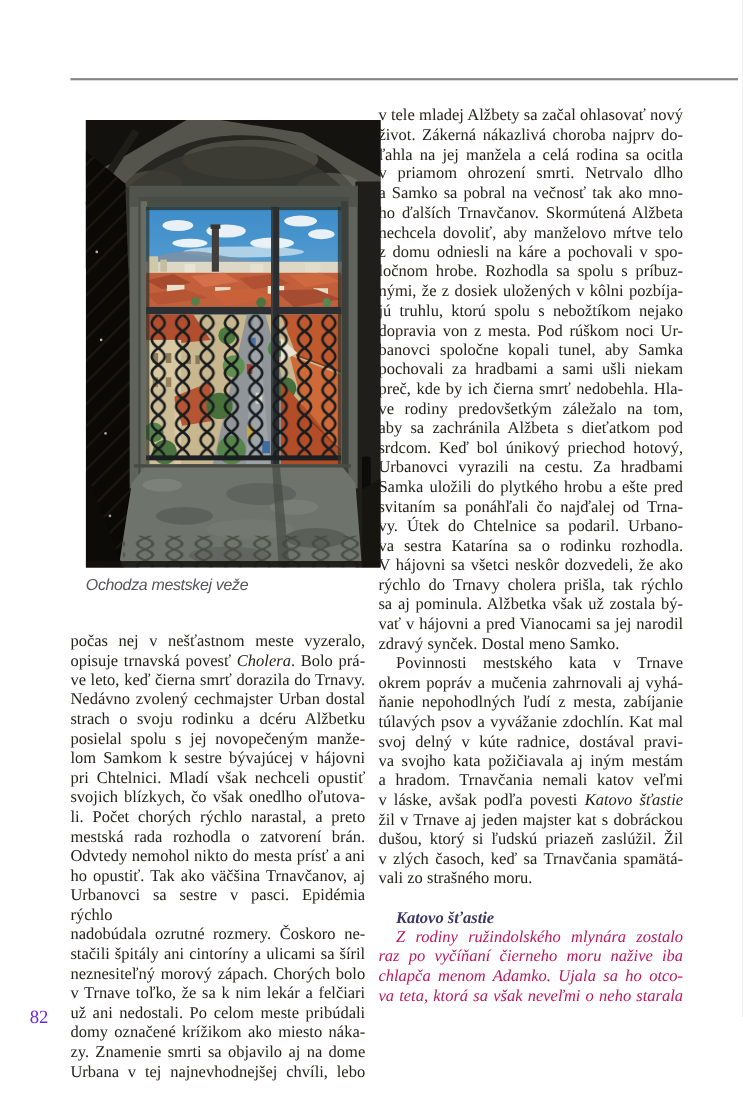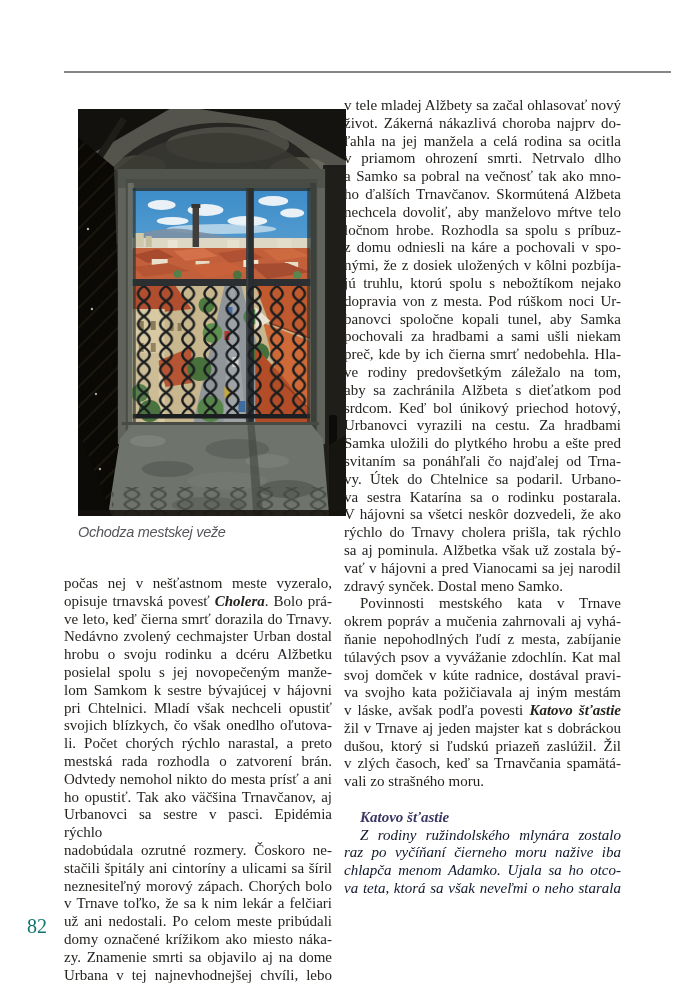--- a/index.html
+++ b/index.html
@@ -18,27 +18,27 @@
     margin-top:7px;
     font-family:"Liberation Sans","DejaVu Sans",sans-serif;
     font-style:italic;font-size:14.5px;line-height:18px;
     color:#56565a;letter-spacing:-0.3px;
   }
   .textblock{font-size:15px;line-height:17.8px;color:#26231f;}
   .col-left .textblock{margin-top:20px;}
   .line{text-align:justify;text-align-last:justify;}
   .line.last{text-align-last:left;}
   .line.ind{text-indent:16px;}
-  .line.navy{color:#0f172a;font-style:italic;}
+  .line.navy{color:#be185d;font-style:italic;}
   .line.navyh{color:#3b3763;font-style:italic;font-weight:bold;}
-  .line .bi{font-weight:bold;font-style:italic;}
+  .line .bi{font-weight:normal;font-style:italic;}
   .gapline{height:17.8px;}
   .page-number{
     position:absolute;left:27px;top:915px;
-    font-size:20px;color:#0f766e;
+    font-size:17px;color:#6d28d9;
   }
 </style>
 </head>
 <body>
 
 <div class="page">
   <div class="top-rule"></div>
 
   <div class="col col-left">
     <figure>
@@ -204,21 +204,21 @@
         <polygon points="252,336 269,326 269,407 252,407" fill="#161510"></polygon>
         <rect x="0" y="401" width="269" height="6" fill="#15130e" opacity="0.85"></rect>
       </svg>
       <figcaption>Ochodza mestskej veže</figcaption>
     </figure>
     <div class="textblock" id="left-lines">
         <div class="line">počas nej v nešťastnom meste vyzeralo,</div>
         <div class="line">opisuje trnavská povesť <span class="bi">Cholera</span>. Bolo prá-</div>
         <div class="line">ve leto, keď čierna smrť dorazila do Trnavy.</div>
         <div class="line">Nedávno zvolený cechmajster Urban dostal</div>
-        <div class="line">hrobu o svoju rodinku a dcéru Alžbetku</div>
+        <div class="line">strach o svoju rodinku a dcéru Alžbetku</div>
         <div class="line">posielal spolu s jej novopečeným manže-</div>
         <div class="line">lom Samkom k sestre bývajúcej v hájovni</div>
         <div class="line">pri Chtelnici. Mladí však nechceli opustiť</div>
         <div class="line">svojich blízkych, čo však onedlho oľutova-</div>
         <div class="line">li. Počet chorých rýchlo narastal, a preto</div>
         <div class="line">mestská rada rozhodla o zatvorení brán.</div>
         <div class="line">Odvtedy nemohol nikto do mesta prísť a ani</div>
         <div class="line">ho opustiť. Tak ako väčšina Trnavčanov, aj</div>
         <div class="line">Urbanovci sa sestre v pasci. Epidémia rýchlo</div>
         <div class="line">nadobúdala ozrutné rozmery. Čoskoro ne-</div>
@@ -234,47 +234,48 @@
 
   <div class="col col-right">
     <div class="textblock" id="right-lines">
         <div class="line">v tele mladej Alžbety sa začal ohlasovať nový</div>
         <div class="line">život. Zákerná nákazlivá choroba najprv do-</div>
         <div class="line">ľahla na jej manžela a celá rodina sa ocitla</div>
         <div class="line">v priamom ohrození smrti. Netrvalo dlho</div>
         <div class="line">a Samko sa pobral na večnosť tak ako mno-</div>
         <div class="line">ho ďalších Trnavčanov. Skormútená Alžbeta</div>
         <div class="line">nechcela dovoliť, aby manželovo mŕtve telo</div>
+        <div class="line">z domu odniesli na káre a pochovali v spo-</div>
         <div class="line">ločnom hrobe. Rozhodla sa spolu s príbuz-</div>
-        <div class="line">z domu odniesli na káre a pochovali v spo-</div>
         <div class="line">nými, že z dosiek uložených v kôlni pozbíja-</div>
         <div class="line">jú truhlu, ktorú spolu s nebožtíkom nejako</div>
         <div class="line">dopravia von z mesta. Pod rúškom noci Ur-</div>
         <div class="line">banovci spoločne kopali tunel, aby Samka</div>
         <div class="line">pochovali za hradbami a sami ušli niekam</div>
         <div class="line">preč, kde by ich čierna smrť nedobehla. Hla-</div>
         <div class="line">ve rodiny predovšetkým záležalo na tom,</div>
         <div class="line">aby sa zachránila Alžbeta s dieťatkom pod</div>
         <div class="line">srdcom. Keď bol únikový priechod hotový,</div>
         <div class="line">Urbanovci vyrazili na cestu. Za hradbami</div>
         <div class="line">Samka uložili do plytkého hrobu a ešte pred</div>
         <div class="line">svitaním sa ponáhľali čo najďalej od Trna-</div>
         <div class="line">vy. Útek do Chtelnice sa podaril. Urbano-</div>
-        <div class="line">va sestra Katarína sa o rodinku postarala.</div>
+        <div class="line">va sestra Katarína sa o rodinku rozhodla.</div>
         <div class="line">V hájovni sa všetci neskôr dozvedeli, že ako</div>
         <div class="line">rýchlo do Trnavy cholera prišla, tak rýchlo</div>
         <div class="line">sa aj pominula. Alžbetka však už zostala bý-</div>
         <div class="line">vať v hájovni a pred Vianocami sa jej narodil</div>
         <div class="line last">zdravý synček. Dostal meno Samko.</div>
         <div class="line ind">Povinnosti mestského kata v Trnave</div>
         <div class="line">okrem popráv a mučenia zahrnovali aj vyhá-</div>
         <div class="line">ňanie nepohodlných ľudí z mesta, zabíjanie</div>
         <div class="line">túlavých psov a vyvážanie zdochlín. Kat mal</div>
-        <div class="line">svoj domček v kúte radnice, dostával pravi-</div>
+        <div class="line">svoj delný v kúte radnice, dostával pravi-</div>
         <div class="line">va svojho kata požičiavala aj iným mestám</div>
+        <div class="line">a hradom. Trnavčania nemali katov veľmi</div>
         <div class="line">v láske, avšak podľa povesti <span class="bi">Katovo šťastie</span></div>
         <div class="line">žil v Trnave aj jeden majster kat s dobráckou</div>
         <div class="line">dušou, ktorý si ľudskú priazeň zaslúžil. Žil</div>
         <div class="line">v zlých časoch, keď sa Trnavčania spamätá-</div>
         <div class="line last">vali zo strašného moru.</div>
         <div class="gapline"></div>
         <div class="line last ind navyh">Katovo šťastie</div>
         <div class="line ind navy">Z rodiny ružindolského mlynára zostalo</div>
         <div class="line navy">raz po vyčíňaní čierneho moru nažive iba</div>
         <div class="line navy">chlapča menom Adamko. Ujala sa ho otco-</div>

